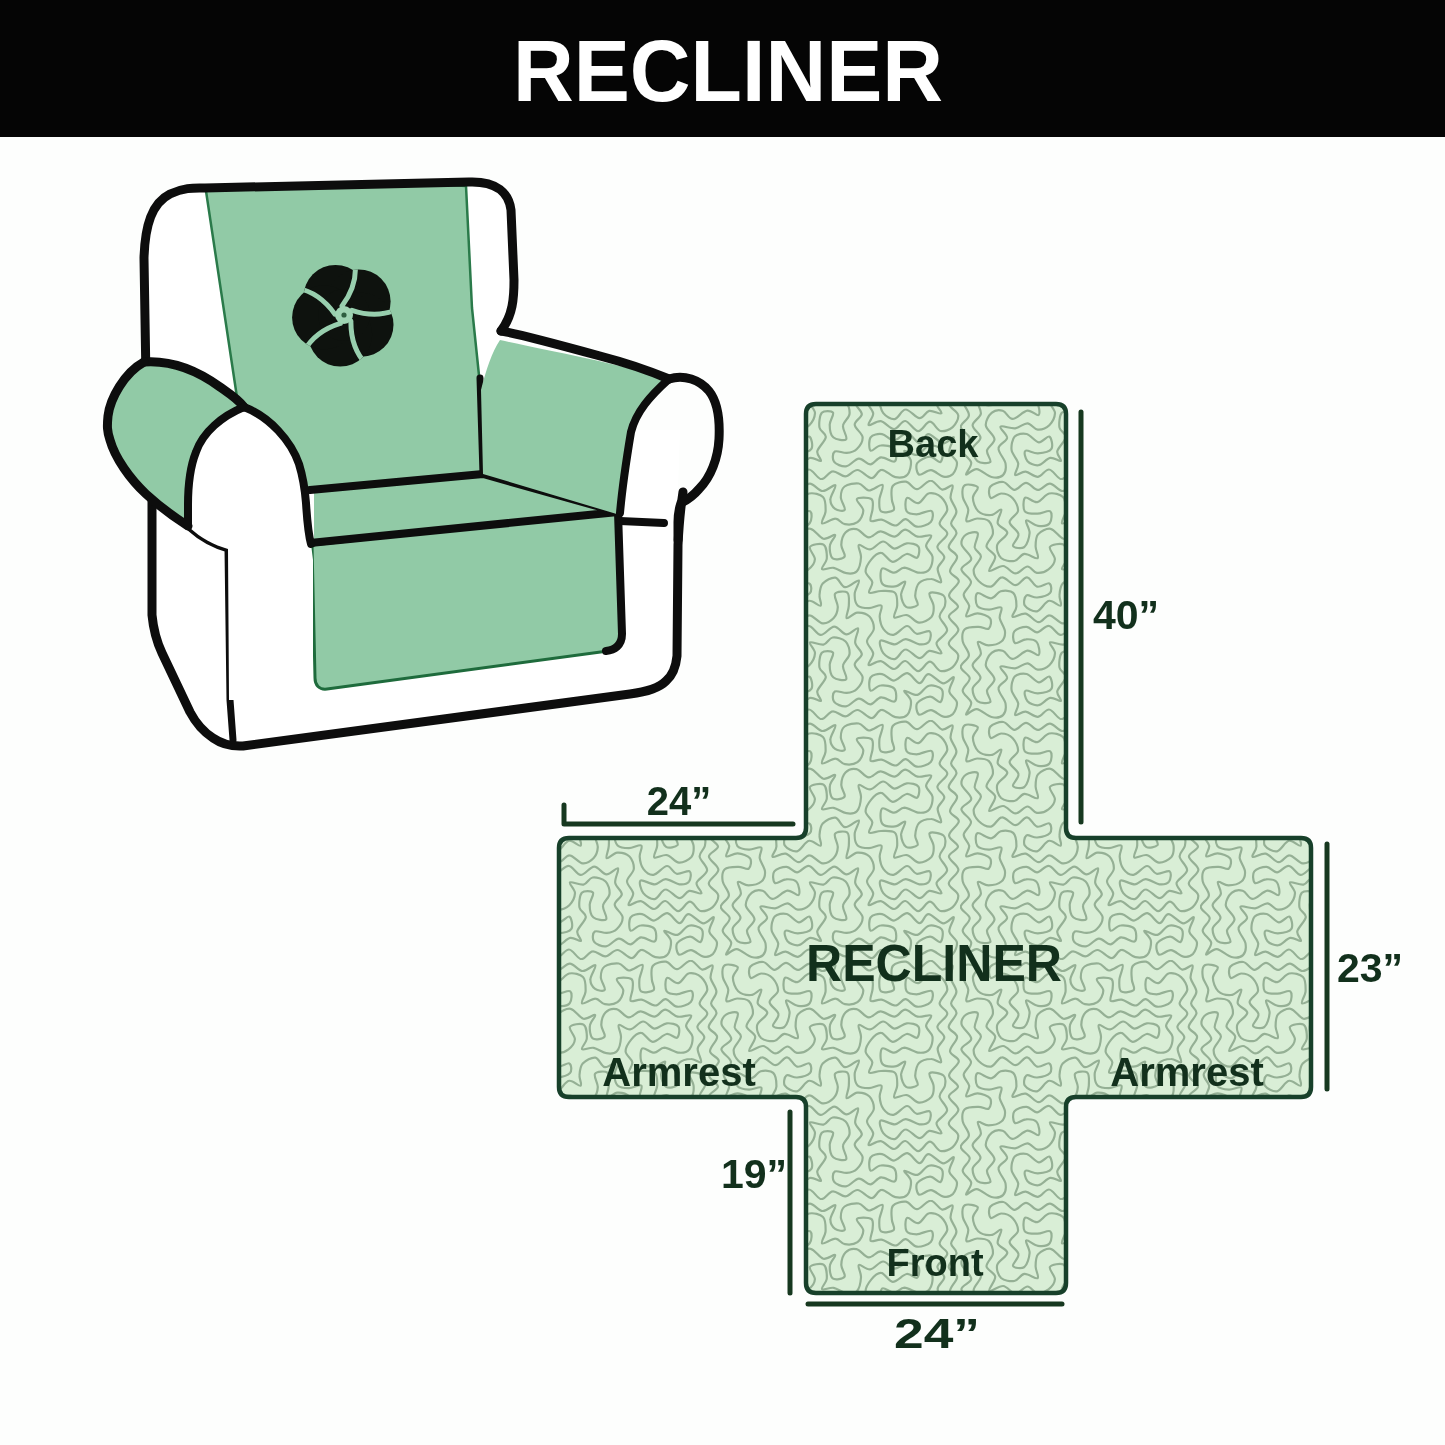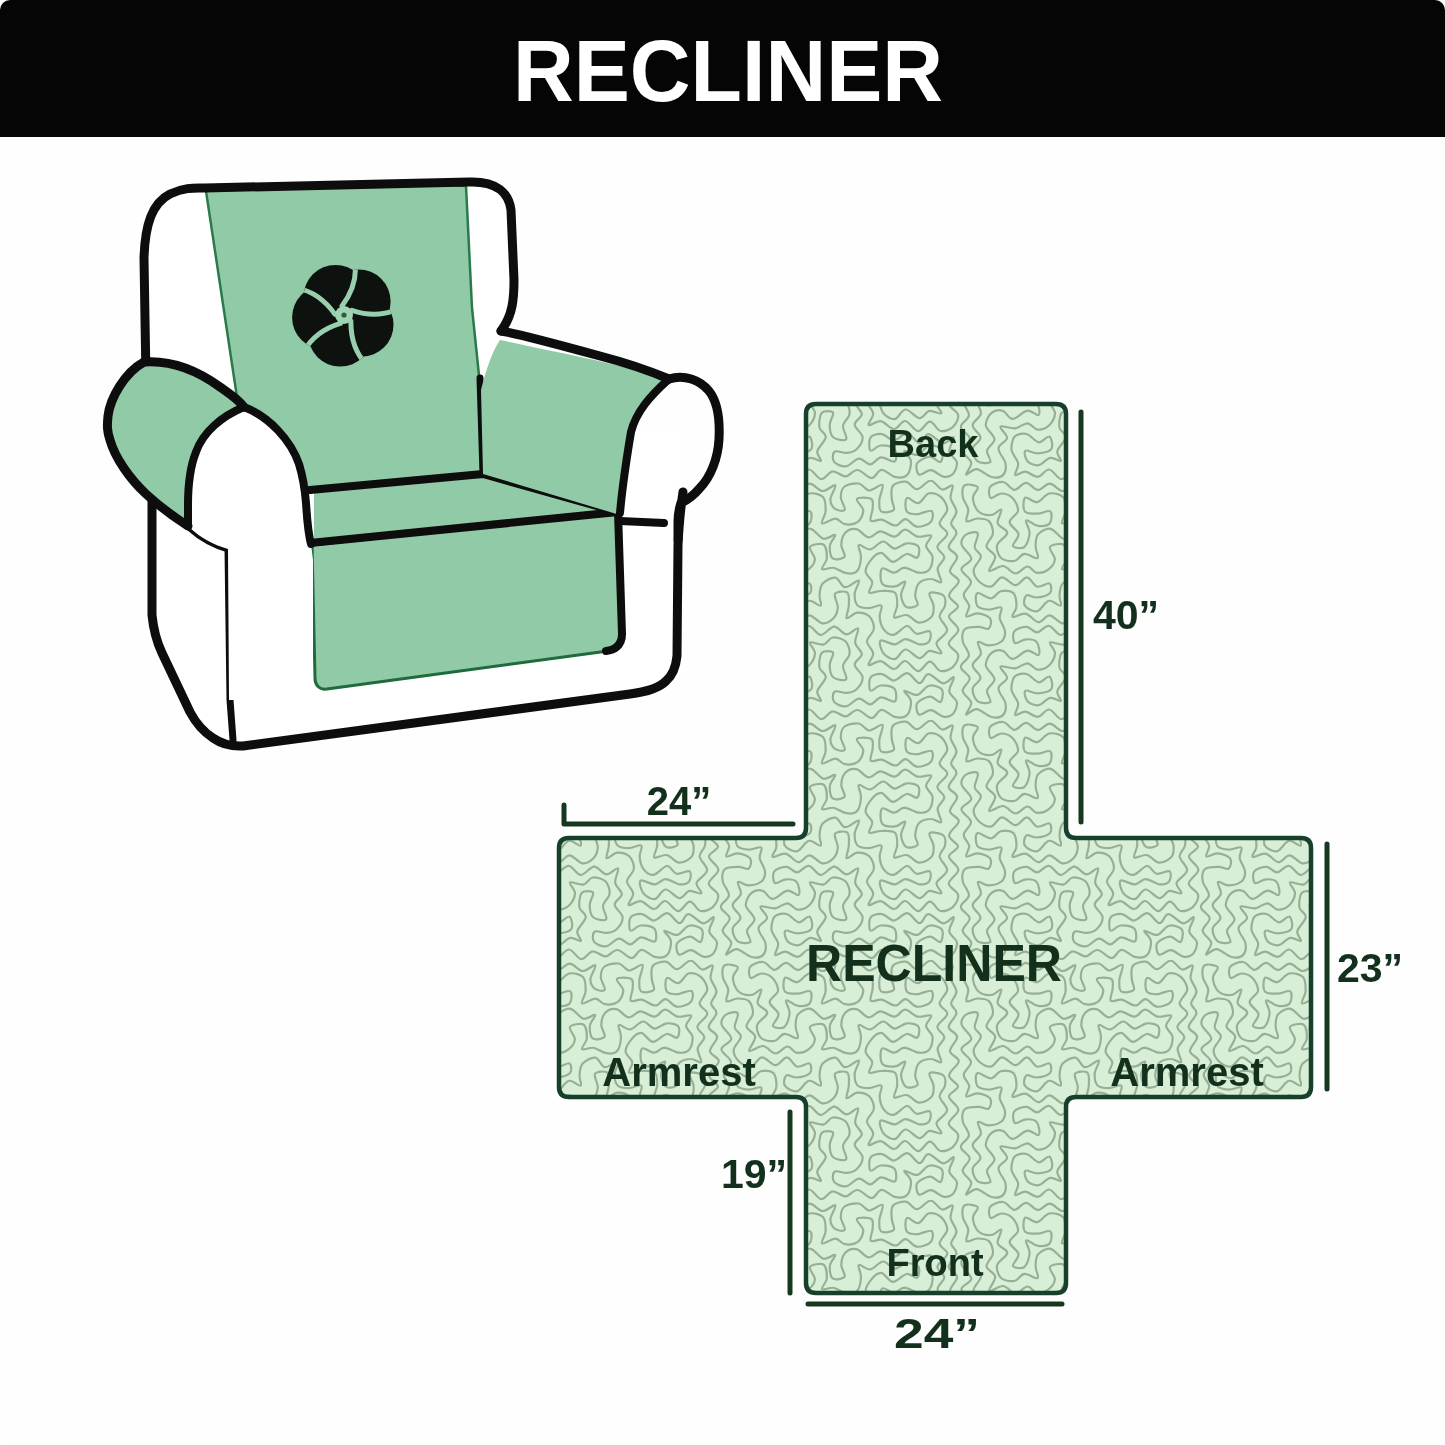--- a/index.html
+++ b/index.html
@@ -1,17 +1,17 @@
 <!DOCTYPE html>
 <html><head>
 <meta charset="utf-8">
 <style>
   html,body{margin:0;padding:0;background:#ffffff;}
   #page{position:relative;width:1445px;height:1445px;background:#fdfefd;overflow:hidden;
-        font-family:"Liberation Sans", sans-serif;border-radius:10px;}
+        font-family:"Liberation Sans", sans-serif;}
   svg{display:block;}
 </style>
 </head>
 <body>
 <div id="page">
 <svg width="1445" height="1445" viewBox="0 0 1445 1445">
   <defs>
     <pattern id="stip" width="240" height="240" patternUnits="userSpaceOnUse">
       <g fill="none" stroke="#95b095" stroke-width="2.2" stroke-linecap="round">
 <path d="M4.8,5.2C7.3,3.6 16.3,5.1 17.7,7.2C19.0,9.3 12.8,13.8 12.9,17.8C12.9,21.8 15.1,28.4 18.2,31.2C21.2,34.1 27.2,35.2 31.0,35.0C34.9,34.7 40.2,28.4 41.3,29.7C42.4,31.1 36.8,39.4 37.7,43.2C38.7,47.1 47.4,49.2 47.3,52.9C47.2,56.5 38.2,61.0 37.2,65.1C36.1,69.3 38.3,75.3 41.1,78.0C44.0,80.6 50.4,81.7 54.3,81.0C58.2,80.4 60.5,74.4 64.4,73.9C68.3,73.5 75.7,79.4 77.6,78.2C79.5,77.0 75.6,70.6 75.6,66.6C75.7,62.6 75.6,57.3 78.0,54.4C80.5,51.4 86.4,48.1 90.6,48.8C94.8,49.5 99.2,57.7 103.3,58.7C107.4,59.7 114.1,53.8 115.2,55.0C116.3,56.1 110.3,61.8 109.9,65.7C109.4,69.6 110.3,76.6 112.7,78.4C115.2,80.3 123.2,78.9 124.6,76.6C126.0,74.4 121.1,68.9 121.3,64.9C121.4,60.9 123.0,55.2 125.5,52.6C128.0,49.9 132.5,48.3 136.4,49.1C140.3,49.9 144.7,57.0 148.7,57.4C152.7,57.7 156.2,51.5 160.5,51.4C164.8,51.3 170.2,57.0 174.4,56.7C178.5,56.4 181.3,49.7 185.2,49.7C189.1,49.7 193.2,55.6 197.6,56.6C201.9,57.6 209.7,54.0 211.1,55.6C212.5,57.1 205.9,62.4 206.1,65.9C206.3,69.5 211.9,72.8 212.5,76.7C213.0,80.6 211.7,86.6 209.5,89.2C207.3,91.9 203.2,93.0 199.1,92.7C194.9,92.4 188.6,87.7 184.5,87.6C180.3,87.6 177.8,92.5 174.1,92.7C170.4,92.8 164.1,86.7 162.1,88.5C160.1,90.3 159.9,100.5 162.1,103.5C164.3,106.5 171.3,106.8 175.2,106.4C179.0,106.1 184.2,100.2 185.2,101.6C186.2,103.0 181.0,110.7 181.1,114.9C181.3,119.1 183.4,125.2 186.1,126.9C188.8,128.6 195.9,127.0 197.5,125.1C199.0,123.2 194.9,119.2 195.2,115.6C195.5,111.9 196.5,105.7 199.1,103.0C201.8,100.2 207.4,99.1 211.0,99.0C214.7,98.8 220.0,103.8 221.1,102.1C222.2,100.3 217.2,92.6 217.7,88.5C218.3,84.4 224.3,80.9 224.3,77.3C224.2,73.6 216.9,70.5 217.4,66.6C217.9,62.7 226.9,57.7 227.3,53.8C227.6,50.0 219.6,47.6 219.6,43.6C219.6,39.5 227.0,34.0 227.3,29.6C227.5,25.2 224.1,19.8 221.1,17.1C218.1,14.4 212.8,12.3 209.0,13.3C205.2,14.2 202.1,22.3 198.4,23.1C194.7,23.9 189.1,16.6 187.1,17.9C185.1,19.2 184.9,28.2 186.5,31.0C188.1,33.7 192.5,34.3 196.7,34.3C200.8,34.3 209.0,29.6 211.3,30.9C213.7,32.2 213.2,39.3 210.8,41.9C208.4,44.6 201.2,47.2 197.0,46.7C192.7,46.3 189.0,39.4 185.5,39.2C181.9,39.0 179.5,45.4 175.5,45.5C171.5,45.5 165.8,40.4 161.7,39.6C157.6,38.9 152.2,42.7 150.7,40.9C149.2,39.2 152.5,32.5 152.6,28.9C152.7,25.2 153.9,20.6 151.3,19.0C148.7,17.3 138.2,17.1 136.9,19.0C135.5,21.0 143.2,26.7 143.3,30.5C143.4,34.4 140.6,39.9 137.5,42.2C134.4,44.4 128.5,44.8 124.8,44.2C121.2,43.7 119.3,38.8 115.5,38.7C111.7,38.5 103.7,44.6 102.1,43.4C100.4,42.1 105.4,35.6 105.6,31.2C105.7,26.8 105.8,20.0 103.0,17.1C100.3,14.1 93.5,12.7 89.2,13.5C84.9,14.4 81.2,21.4 77.2,22.1C73.2,22.8 67.3,16.2 65.2,17.7C63.2,19.3 62.8,28.7 64.8,31.3C66.9,34.0 73.3,33.7 77.5,33.7C81.8,33.7 88.2,29.7 90.3,31.3C92.3,32.9 91.8,40.9 89.7,43.3C87.7,45.8 82.0,46.4 78.0,45.9C74.1,45.4 67.5,39.3 66.1,40.5C64.7,41.6 69.9,48.6 69.6,53.0C69.3,57.4 67.2,64.8 64.4,67.0C61.6,69.1 53.9,68.0 53.0,65.9C52.0,63.8 59.1,58.2 58.5,54.2C58.0,50.2 49.7,45.9 49.6,42.1C49.6,38.2 57.5,34.9 58.0,30.9C58.5,26.9 55.5,21.1 52.7,18.2C49.9,15.3 44.8,13.5 41.2,13.5C37.6,13.5 32.7,19.1 30.9,18.0C29.0,16.9 28.1,9.5 30.2,6.8C32.3,4.2 39.3,1.5 43.3,2.0C47.3,2.5 50.6,9.7 54.4,9.8C58.1,10.0 62.1,2.8 66.0,2.8C70.0,2.8 73.9,9.8 77.8,9.9C81.8,10.0 85.8,3.4 89.9,3.6C94.1,3.8 98.4,10.7 102.6,11.0C106.9,11.3 114.1,3.8 115.4,5.2C116.7,6.6 110.4,15.5 110.4,19.4C110.3,23.4 112.7,27.1 115.1,28.8C117.5,30.6 123.8,31.8 124.8,29.8C125.7,27.9 120.9,21.0 120.8,17.2C120.8,13.3 121.6,8.8 124.6,6.5C127.6,4.3 134.9,2.8 138.9,3.5C143.0,4.1 145.0,10.3 148.9,10.5C152.8,10.7 160.8,3.4 162.5,4.9C164.3,6.4 159.7,15.1 159.4,19.5C159.2,23.9 158.7,29.7 161.1,31.4C163.5,33.2 171.9,32.0 173.7,30.0C175.5,27.9 171.9,23.1 171.8,19.1C171.6,15.0 170.5,8.7 172.9,5.8C175.3,2.9 182.0,1.1 186.0,1.7C190.1,2.3 192.9,9.4 197.0,9.2C201.1,9.0 206.5,0.6 210.7,0.7C214.9,0.7 218.5,8.8 222.2,9.6C225.8,10.4 231.1,4.1 232.5,5.5C233.9,6.9 229.9,13.7 230.6,18.0C231.3,22.4 236.3,27.3 236.4,31.6C236.5,35.8 231.1,39.9 231.1,43.5C231.1,47.1 236.9,49.4 236.5,53.2C236.1,57.1 228.6,63.0 228.7,66.9C228.8,70.8 236.9,72.7 237.1,76.8C237.3,80.9 229.7,87.2 230.0,91.3C230.2,95.4 239.0,97.2 238.8,101.2C238.7,105.2 229.2,111.1 229.1,115.3C228.9,119.6 238.1,123.1 238.0,126.6C238.0,130.2 228.8,132.7 228.9,136.6C228.9,140.4 238.4,145.3 238.4,149.8C238.4,154.2 228.9,159.2 228.8,163.4C228.8,167.6 237.6,171.0 238.2,175.0C238.9,178.9 235.6,184.5 232.7,187.1C229.7,189.8 224.4,191.9 220.6,191.0C216.8,190.1 213.6,181.7 209.9,181.7C206.1,181.7 202.3,191.3 198.2,191.2C194.1,191.1 189.3,181.4 185.3,181.0C181.2,180.6 178.2,188.9 174.1,189.0C170.0,189.0 165.0,181.8 160.8,181.1C156.5,180.5 149.8,186.3 148.6,185.0C147.3,183.8 153.5,177.3 153.2,173.4C152.9,169.4 146.9,165.4 147.0,161.3C147.1,157.3 153.4,153.1 153.8,149.0C154.2,144.8 152.3,139.2 149.5,136.5C146.7,133.7 141.0,132.4 137.2,132.6C133.4,132.9 128.1,139.3 126.7,138.2C125.3,137.0 128.7,130.2 128.8,125.9C128.9,121.7 129.7,114.8 127.4,112.7C125.1,110.7 116.6,111.4 115.0,113.8C113.4,116.2 118.0,123.0 117.8,127.1C117.6,131.1 116.2,135.3 113.7,138.0C111.1,140.7 106.6,143.8 102.6,143.3C98.6,142.9 93.5,135.4 89.5,135.3C85.5,135.1 82.6,142.5 78.7,142.2C74.7,142.0 70.0,134.6 65.7,133.7C61.3,132.8 54.1,138.0 52.6,136.8C51.0,135.7 56.3,130.8 56.4,126.8C56.5,122.8 55.8,115.5 53.2,112.9C50.6,110.3 44.3,110.4 40.7,111.3C37.0,112.2 35.1,118.0 31.2,118.3C27.3,118.7 19.6,111.9 17.3,113.2C15.0,114.4 15.4,123.1 17.3,125.9C19.3,128.6 24.9,129.4 28.9,129.6C32.9,129.9 39.4,126.1 41.2,127.5C43.0,128.9 39.1,134.1 39.7,138.2C40.3,142.2 44.7,147.6 45.0,151.5C45.3,155.4 44.2,159.2 41.4,161.5C38.6,163.9 32.3,165.3 28.4,165.4C24.5,165.5 19.2,160.6 17.9,162.0C16.7,163.4 21.7,170.1 20.8,174.0C20.0,177.9 12.7,181.3 12.6,185.2C12.6,189.2 20.5,193.8 20.5,197.7C20.5,201.5 13.3,204.6 12.7,208.5C12.2,212.4 14.5,218.9 17.4,221.1C20.3,223.4 28.7,223.9 30.3,222.1C31.9,220.3 26.3,214.3 27.0,210.5C27.7,206.7 34.7,203.4 34.5,199.2C34.3,195.0 26.3,189.8 25.8,185.4C25.4,181.1 28.7,175.3 31.6,172.9C34.4,170.4 39.2,169.7 42.7,170.7C46.2,171.7 48.5,178.9 52.5,178.9C56.6,178.9 62.9,171.3 67.3,170.6C71.6,170.0 77.1,176.4 78.7,175.0C80.3,173.6 79.0,164.7 76.8,162.1C74.7,159.5 69.7,159.1 66.0,159.3C62.4,159.4 56.9,164.4 55.0,163.0C53.0,161.7 52.3,154.0 54.3,151.3C56.2,148.6 62.8,146.6 66.6,146.8C70.4,147.0 73.4,152.5 77.1,152.3C80.8,152.1 84.9,145.3 88.8,145.8C92.8,146.2 96.5,154.7 100.7,154.9C105.0,155.0 109.9,146.7 114.2,146.6C118.5,146.5 122.4,154.1 126.4,154.4C130.4,154.7 136.5,147.0 138.0,148.4C139.4,149.8 134.5,158.5 135.2,162.8C135.8,167.1 141.9,170.5 141.8,174.1C141.7,177.7 134.6,180.8 134.7,184.6C134.8,188.5 142.2,193.1 142.6,197.2C142.9,201.3 139.3,206.6 136.6,209.2C134.0,211.9 130.4,212.5 126.7,212.9C123.1,213.2 116.9,210.1 114.8,211.5C112.6,213.0 112.1,219.1 114.0,221.6C115.8,224.1 121.8,226.9 125.9,226.4C130.1,225.9 134.8,218.9 138.9,218.6C142.9,218.3 146.8,224.6 150.5,224.4C154.1,224.3 156.8,217.9 160.9,217.4C164.9,216.9 172.6,222.9 174.8,221.4C177.0,219.9 176.6,211.1 174.2,208.4C171.9,205.8 164.5,205.1 160.6,205.5C156.6,205.8 152.2,212.0 150.6,210.6C148.9,209.3 148.6,200.1 150.6,197.3C152.5,194.6 158.2,193.5 162.1,194.1C165.9,194.6 169.7,200.7 173.9,200.6C178.1,200.4 183.0,192.8 187.3,193.2C191.5,193.7 196.0,203.1 199.5,203.2C203.1,203.3 204.5,194.1 208.5,194.1C212.4,194.1 218.8,202.8 223.0,203.3C227.3,203.8 232.8,195.9 233.8,197.3C234.9,198.6 228.8,207.3 229.3,211.4C229.8,215.6 236.3,218.5 236.9,222.3C237.5,226.0 235.1,231.7 232.9,234.1C230.6,236.5 227.1,237.3 223.4,236.6C219.8,236.0 215.1,230.6 211.0,230.2C207.0,229.9 201.6,235.8 199.2,234.7C196.9,233.5 195.4,226.3 197.1,223.3C198.9,220.3 206.1,216.9 210.0,216.7C213.8,216.5 218.4,223.2 220.4,222.0C222.4,220.8 223.8,212.1 221.8,209.4C219.9,206.7 212.9,204.8 208.9,205.7C204.8,206.6 201.5,214.0 197.4,214.9C193.3,215.7 185.5,209.8 184.4,210.8C183.3,211.8 190.4,216.8 190.9,220.8C191.4,224.8 190.0,232.0 187.4,234.7C184.8,237.4 179.6,237.9 175.3,237.1C171.0,236.3 165.5,229.7 161.6,229.9C157.6,230.0 155.6,238.1 151.6,238.1C147.6,238.1 141.9,230.3 137.6,230.0C133.2,229.7 129.4,236.1 125.3,236.4C121.1,236.6 116.7,230.8 112.7,231.3C108.7,231.7 105.2,239.5 101.3,239.2C97.4,238.9 93.1,229.8 89.2,229.5C85.3,229.1 82.0,236.4 78.0,236.8C74.1,237.2 69.4,232.0 65.6,231.7C61.8,231.4 56.5,236.4 55.2,235.0C54.0,233.6 58.8,227.5 58.2,223.3C57.6,219.2 52.2,214.6 51.6,210.2C51.0,205.7 52.2,199.2 54.7,196.6C57.2,193.9 62.7,193.1 66.7,194.0C70.8,195.0 75.0,201.8 78.8,202.3C82.6,202.7 87.2,195.5 89.3,196.6C91.4,197.6 93.3,206.0 91.4,208.8C89.5,211.6 82.2,213.0 77.9,213.3C73.6,213.6 67.1,209.4 65.4,210.8C63.6,212.1 65.3,218.8 67.5,221.2C69.7,223.6 74.7,225.7 78.5,225.2C82.3,224.6 86.4,218.6 90.2,217.9C93.9,217.2 99.8,222.0 100.9,220.9C102.1,219.8 96.5,215.3 97.3,211.3C98.1,207.3 105.4,201.1 105.8,197.1C106.2,193.2 100.2,191.6 99.5,187.6C98.8,183.5 99.6,175.3 101.8,172.8C104.1,170.4 111.7,170.7 113.0,172.7C114.3,174.7 109.7,180.6 109.7,184.7C109.7,188.8 110.4,194.8 113.2,197.2C115.9,199.7 124.6,201.2 126.2,199.2C127.9,197.3 122.4,189.9 123.0,185.7C123.5,181.5 129.1,178.1 129.5,174.1C130.0,170.0 128.4,164.2 125.6,161.5C122.8,158.7 116.3,157.0 112.6,157.5C108.9,158.0 107.3,163.8 103.5,164.6C99.7,165.4 91.4,161.0 90.0,162.4C88.6,163.8 95.1,169.3 95.0,173.1C94.8,176.9 92.1,182.4 89.3,185.2C86.4,188.0 81.3,189.9 77.7,189.6C74.0,189.3 71.2,183.5 67.5,183.3C63.7,183.1 59.7,187.7 55.2,188.3C50.7,188.8 41.9,185.1 40.5,186.7C39.1,188.3 47.4,194.3 47.1,197.9C46.7,201.5 38.7,204.2 38.5,208.4C38.2,212.6 44.7,218.9 45.5,223.4C46.2,227.8 45.4,232.9 43.0,235.1C40.7,237.4 35.9,238.0 31.5,237.0C27.1,236.0 21.0,229.5 16.7,229.1C12.5,228.7 7.0,235.6 6.1,234.6C5.1,233.5 11.8,226.7 11.2,222.7C10.6,218.8 2.9,214.9 2.7,210.8C2.4,206.8 10.0,202.2 9.7,198.2C9.3,194.2 0.8,190.7 0.7,186.9C0.6,183.1 8.6,179.6 8.9,175.3C9.3,171.1 3.4,165.7 2.7,161.4C2.0,157.0 2.2,151.6 4.8,149.2C7.4,146.8 14.4,146.9 18.4,146.8C22.4,146.7 26.8,150.1 28.8,148.6C30.7,147.2 31.9,140.8 30.1,138.3C28.2,135.7 21.6,133.6 17.6,133.3C13.7,133.0 7.7,137.7 6.3,136.4C4.9,135.2 9.6,129.5 9.2,125.9C8.7,122.2 3.4,118.5 3.7,114.5C4.0,110.5 11.4,106.1 11.0,101.9C10.6,97.7 1.3,93.1 1.4,89.2C1.4,85.3 11.2,82.8 11.3,78.7C11.3,74.5 2.5,68.5 1.6,64.5C0.7,60.5 3.3,56.4 6.0,54.6C8.7,52.7 16.3,51.1 17.7,53.2C19.2,55.4 14.2,63.5 14.7,67.4C15.3,71.2 21.1,72.8 20.9,76.5C20.8,80.2 14.1,85.7 13.7,89.7C13.3,93.8 15.7,98.2 18.6,101.0C21.5,103.8 27.0,107.2 31.0,106.6C34.9,105.9 37.9,97.5 42.0,97.3C46.1,97.0 51.3,105.2 55.5,105.2C59.7,105.2 63.4,97.1 67.0,97.3C70.6,97.6 73.4,105.6 77.1,106.6C80.8,107.7 87.2,102.4 89.3,103.4C91.5,104.5 92.0,110.7 90.0,113.0C87.9,115.3 81.0,117.1 77.1,117.5C73.2,117.9 68.6,114.1 66.5,115.4C64.5,116.8 63.1,123.0 64.9,125.7C66.6,128.3 73.1,132.1 77.1,131.3C81.1,130.5 84.9,121.7 88.9,120.8C92.8,119.8 98.8,126.6 100.6,125.7C102.4,124.7 99.1,118.9 99.5,115.2C99.8,111.5 100.1,106.5 102.7,103.6C105.4,100.7 111.7,97.1 115.4,97.7C119.1,98.3 121.1,106.7 125.0,107.2C128.9,107.7 137.2,99.4 138.8,100.5C140.4,101.6 134.9,109.5 134.7,113.6C134.5,117.8 135.2,123.0 137.6,125.5C140.0,127.9 145.0,128.2 148.9,128.2C152.9,128.2 159.5,124.1 161.3,125.5C163.1,127.0 159.3,132.9 159.7,136.8C160.0,140.7 161.2,146.1 163.5,149.1C165.8,152.1 169.6,155.3 173.5,154.8C177.5,154.3 183.2,146.2 187.0,146.0C190.9,145.8 192.8,152.8 196.6,153.7C200.3,154.6 207.5,150.0 209.6,151.3C211.7,152.7 210.7,159.4 209.0,161.6C207.3,163.7 203.2,164.7 199.3,164.3C195.4,163.9 189.8,159.2 185.7,159.2C181.6,159.2 179.1,164.1 174.9,164.3C170.7,164.6 162.4,159.1 160.5,160.6C158.6,162.1 161.0,170.1 163.3,173.2C165.7,176.3 171.1,179.7 174.8,179.1C178.5,178.5 181.4,169.6 185.5,169.5C189.6,169.3 195.5,177.9 199.5,178.2C203.4,178.4 205.6,171.7 209.2,170.9C212.9,170.1 220.2,174.6 221.4,173.3C222.6,171.9 215.7,166.6 216.6,162.8C217.6,159.0 226.6,154.8 227.1,150.4C227.6,146.0 220.0,140.6 219.6,136.5C219.3,132.4 224.3,129.4 224.9,125.9C225.6,122.4 226.0,117.6 223.5,115.5C220.9,113.3 211.3,111.4 209.6,113.2C208.0,115.0 213.3,122.0 213.6,126.0C213.9,129.9 213.8,134.2 211.4,137.0C208.9,139.7 203.0,142.9 199.0,142.6C194.9,142.2 191.1,135.9 187.0,135.1C182.9,134.2 176.0,139.0 174.3,137.4C172.7,135.9 177.1,129.7 177.2,125.6C177.3,121.4 177.6,115.1 174.9,112.7C172.2,110.2 165.3,111.0 161.0,111.0C156.7,111.0 150.6,114.1 149.2,112.6C147.7,111.1 152.9,105.7 152.3,102.2C151.7,98.7 145.8,95.3 145.6,91.5C145.5,87.8 148.6,82.7 151.2,79.6C153.8,76.4 157.7,72.5 161.2,72.9C164.8,73.2 168.5,81.6 172.7,81.8C176.9,82.0 182.6,74.7 186.7,74.0C190.7,73.4 195.2,79.0 197.1,77.7C199.1,76.5 200.1,69.0 198.4,66.6C196.7,64.2 190.8,63.0 186.8,63.3C182.8,63.6 178.5,68.9 174.5,68.6C170.6,68.3 167.1,61.4 163.1,61.5C159.0,61.7 154.3,68.8 150.2,69.4C146.2,70.0 140.3,63.7 138.8,65.0C137.2,66.3 141.3,72.8 141.0,77.2C140.7,81.6 139.3,88.6 136.9,91.2C134.4,93.9 130.1,93.8 126.3,93.2C122.4,92.7 117.7,88.5 113.7,87.8C109.6,87.1 103.2,90.7 102.0,89.1C100.9,87.6 106.5,82.6 106.8,78.5C107.0,74.4 106.4,66.6 103.6,64.7C100.8,62.8 91.4,64.6 89.9,67.0C88.5,69.5 95.1,75.6 94.9,79.3C94.7,83.0 91.5,87.1 88.5,89.3C85.5,91.6 80.3,93.3 76.8,92.8C73.3,92.3 71.1,86.4 67.5,86.5C63.9,86.6 59.4,93.5 55.4,93.4C51.3,93.3 47.5,86.5 43.2,86.0C38.8,85.6 30.6,92.4 29.2,90.9C27.9,89.3 35.7,80.8 35.2,76.7C34.8,72.7 26.9,70.2 26.5,66.4C26.1,62.5 32.5,57.8 32.9,53.6C33.3,49.4 31.5,43.6 28.9,41.1C26.2,38.5 20.9,38.5 17.2,38.5C13.5,38.5 8.0,42.6 6.5,41.1C5.0,39.5 8.9,33.5 8.2,29.4C7.6,25.4 3.3,21.0 2.8,17.0C2.2,12.9 2.3,6.8 4.8,5.2Z"></path>

